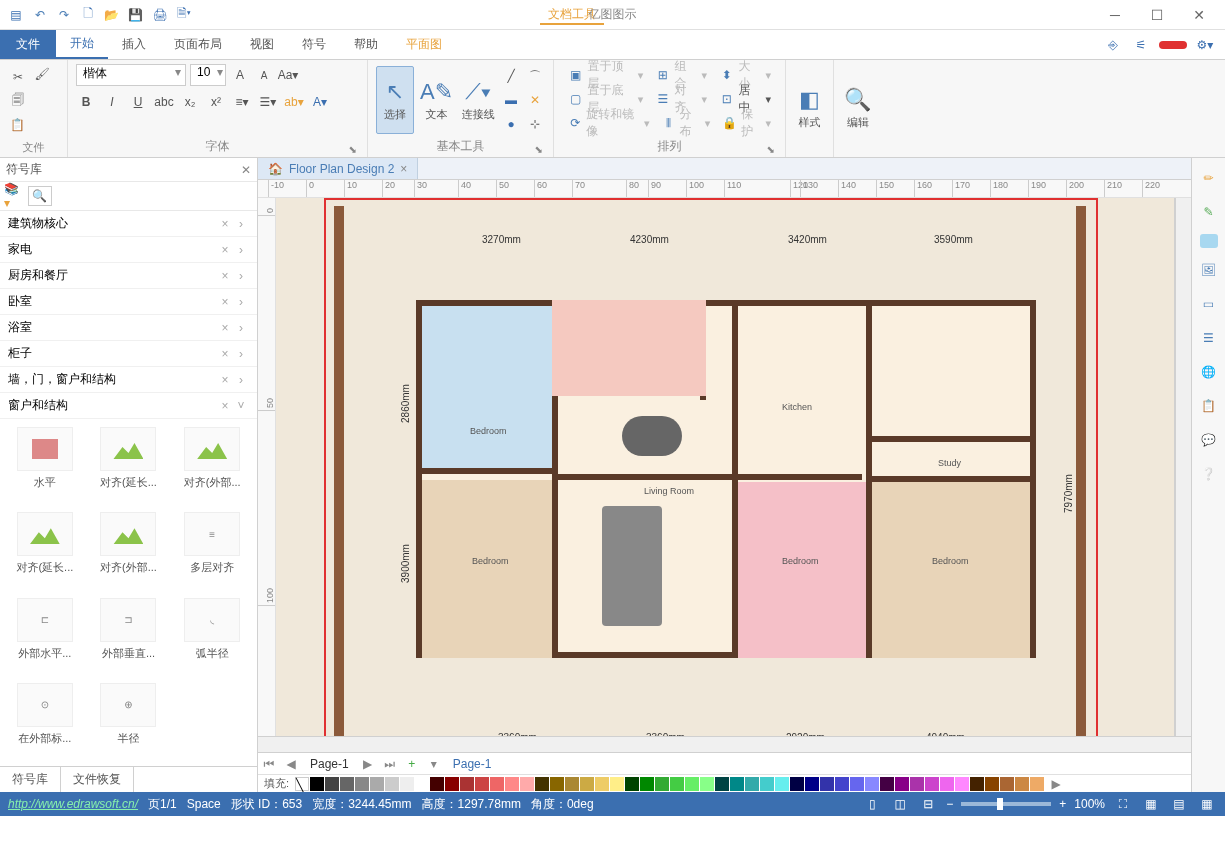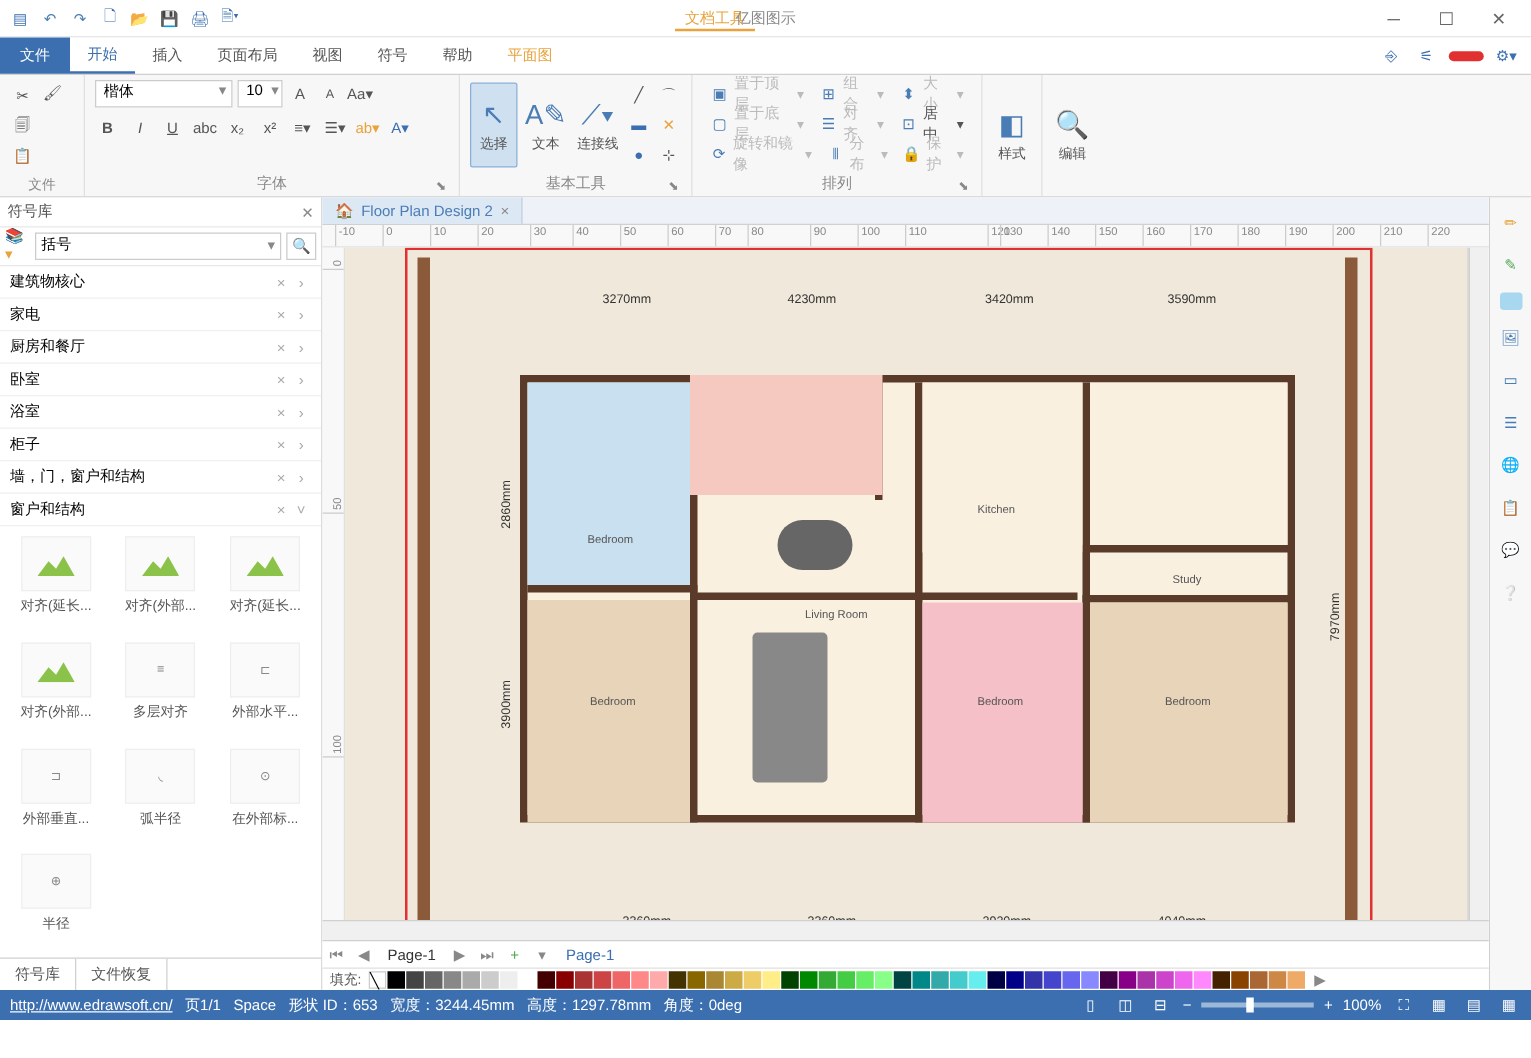--- a/index.html
+++ b/index.html
@@ -71,21 +71,21 @@
 .rightbar { width: 34px; background: #f7f7f7; border-left: 1px solid #d0d0d0; display: flex; flex-direction: column; align-items: center; gap: 10px; padding-top: 8px; }
 .rb-tool { width: 24px; height: 24px; display: flex; align-items: center; justify-content: center; cursor: pointer; color: #4a7db5; border-radius: 3px; }
 .page-tabs { height: 22px; border-top: 1px solid #d0d0d0; display: flex; align-items: center; background: #fff; font-size: 11px; }
 .pt-btn { width: 22px; text-align: center; color: #888; cursor: pointer; }
 .pt-name { padding: 0 8px; color: #333; }
 .pt-name.blue { color: #3b6fb0; }
 .colorbar { height: 18px; display: flex; align-items: center; border-top: 1px solid #e0e0e0; }
 .cb-label { padding: 0 6px; font-size: 11px; color: #555; }
 .cb-swatch { width: 14px; height: 14px; margin-right: 1px; cursor: pointer; }
 .statusbar { height: 24px; background: #3b6fb0; color: #fff; display: flex; align-items: center; padding: 0 8px; font-size: 11px; gap: 10px; }
-.statusbar a { color: #ffffff; text-decoration: underline; }
+.statusbar a { color: #86efac; text-decoration: underline; font-style: italic; }
 .sb-right { margin-left: auto; display: flex; align-items: center; gap: 8px; }
 .zoom-slider { width: 90px; height: 4px; background: #9bb8d8; position: relative; }
 .zoom-slider::after { content: ''; position: absolute; left: 36px; top: -4px; width: 6px; height: 12px; background: #fff; }
 .green-shape { position: absolute; background: #8bc34a; }
 .pink-shape { position: absolute; background: #d88; }
 </style>
 </head>
 <body>
 
 <div class="titlebar">
@@ -243,21 +243,20 @@
 
 <div class="workspace">
 
   <div class="sidebar">
     <div class="sb-title">
       <span>符号库</span>
       <span class="close">✕</span>
     </div>
     <div class="sb-search">
       <span class="btn-sq" style="color:#e8a33d">📚▾</span>
-      <div class="sb-search-input">括号</div>
       <div class="sb-search-btn">🔍</div>
     </div>
     <div id="sb-cats">
         <div class="sb-cat">
           <span>建筑物核心</span>
           <span class="x">×</span>
           <span class="arr">›</span>
         </div>
         <div class="sb-cat">
           <span>家电</span>
@@ -289,20 +288,26 @@
           <span class="x">×</span>
           <span class="arr">›</span>
         </div>
         <div class="sb-cat">
           <span>窗户和结构</span>
           <span class="x">×</span>
           <span class="arr">˅</span>
         </div>
       </div>
     <div class="sb-gallery" id="sb-gallery">
+        <div class="gal-item">
+          <div class="gal-thumb">
+            <div class="pink-shape" style="width:26px;height:20px"></div>
+          </div>
+          <div class="gal-label">水平</div>
+        </div>
         <div class="gal-item">
           <div class="gal-thumb">
             <div class="green-shape" style="width:30px;height:20px;clip-path:polygon(0 100%,30% 40%,50% 70%,70% 20%,100% 100%)"></div>
           </div>
           <div class="gal-label">对齐(延长...</div>
         </div>
         <div class="gal-item">
           <div class="gal-thumb">
             <div class="green-shape" style="width:30px;height:20px;clip-path:polygon(0 100%,30% 40%,50% 70%,70% 20%,100% 100%)"></div>
           </div>
@@ -357,26 +362,26 @@
         <span>🏠</span>
         <span>Floor Plan Design 2</span>
         <span class="x">×</span>
       </div>
     </div>
     <div class="ruler-h" id="ruler-h">
         <span class="tick" style="left: 10px;">-10</span>
         <span class="tick" style="left: 48px;">0</span>
         <span class="tick" style="left: 86px;">10</span>
         <span class="tick" style="left: 124px;">20</span>
-        <span class="tick" style="left: 166px; text-align: center;">30</span>
+        <span class="tick" style="left: 156px; text-align: center;">30</span>
         <span class="tick" style="left: 200px;">40</span>
         <span class="tick" style="left: 238px;">50</span>
         <span class="tick" style="left: 276px;">60</span>
         <span class="tick" style="left: 314px;">70</span>
-        <span class="tick" style="left: 340px;">80</span>
+        <span class="tick" style="left: 368px;">80</span>
         <span class="tick" style="left: 390px;">90</span>
         <span class="tick" style="left: 428px;">100</span>
         <span class="tick" style="left: 466px;">110</span>
         <span class="tick" style="left: 532px;">120</span>
         <span class="tick" style="left: 542px;">130</span>
         <span class="tick" style="left: 580px;">140</span>
         <span class="tick" style="left: 618px;">150</span>
         <span class="tick" style="left: 656px;">160</span>
         <span class="tick" style="left: 694px;">170</span>
         <span class="tick" style="left: 732px;">180</span>

